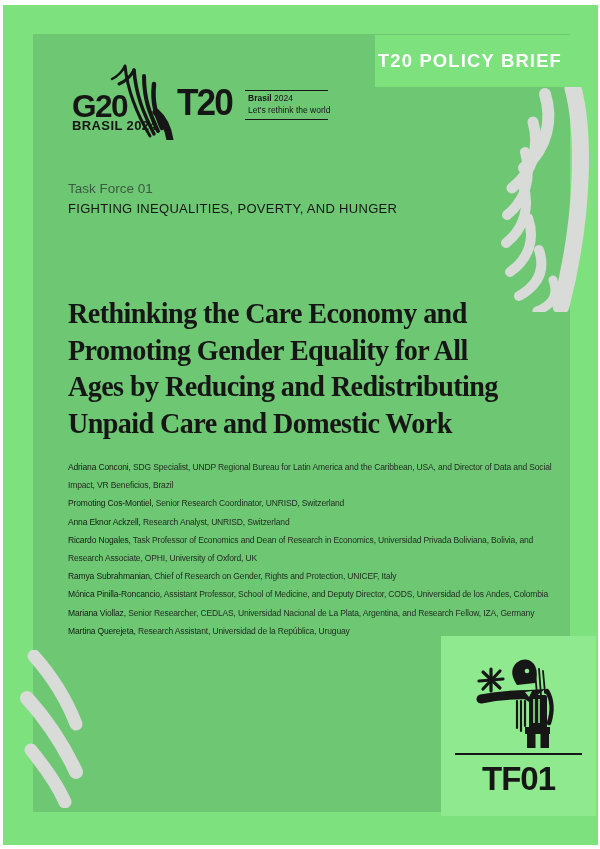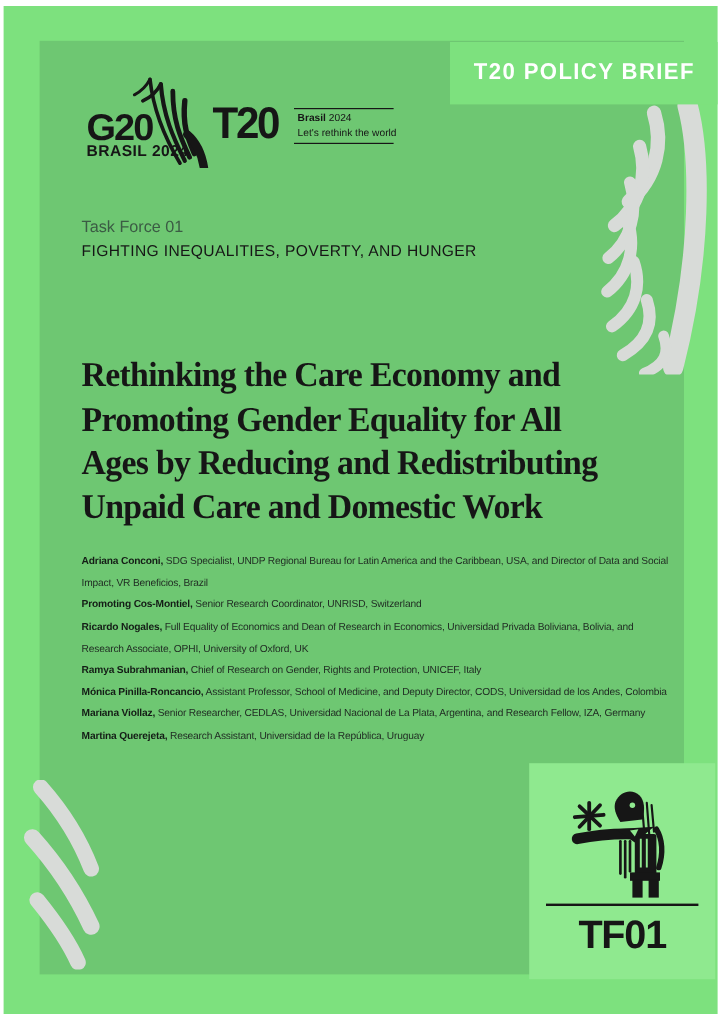--- a/index.html
+++ b/index.html
@@ -7,21 +7,21 @@
     position:relative;width:600px;height:849px;overflow:hidden;
     background:#ffffff;
     font-family:"Liberation Sans","DejaVu Sans",sans-serif;
   }
   .abs{position:absolute;}
   .green-bg{position:absolute;left:3px;top:5px;right:2px;bottom:4px;background:var(--outer-green);}
   .panel{position:absolute;left:33px;top:34px;width:537px;height:778px;background:var(--panel-green);}
   .banner{
     position:absolute;left:375px;top:35px;width:223px;height:52px;
     background:var(--outer-green);
-    display:flex;align-items:center;justify-content:center;
+    display:flex;align-items:center;
   }
   .banner-label{
     color:var(--banner-white);font-weight:bold;font-size:19px;letter-spacing:1.2px;
     transform:scaleX(.97);white-space:nowrap;
   }
   
   .g20-wordmark{left:72px;top:91px;font-size:31px;font-weight:bold;color:var(--ink);letter-spacing:-1.5px;line-height:1;transform:scaleX(1.02);transform-origin:left;}
   .g20-subtitle{left:72px;top:119px;font-size:13px;font-weight:bold;color:var(--ink);letter-spacing:0.4px;line-height:1;}
   
   .t20-wordmark{left:177px;top:84px;font-size:37px;font-weight:bold;color:var(--ink);letter-spacing:-2px;line-height:1;transform:scaleX(.95);transform-origin:left;}
@@ -32,21 +32,21 @@
   .tf-title{left:68px;top:201px;font-size:13px;font-weight:normal;color:var(--ink);letter-spacing:0.3px;line-height:1.2;}
   .doc-title{left:68px;top:295px;color:var(--ink);font-family:Liberation Serif, serif;}
   .doc-title .title-line{
     font-size:29px;font-weight:bold;line-height:36.5px;letter-spacing:-0.6px;
     white-space:nowrap;transform:scaleX(.97);transform-origin:left;
   }
   .authors{left:68px;top:458px;color:#1f2a22;}
   .author-line{
     font-size:8.5px;line-height:18.2px;letter-spacing:-0.15px;white-space:nowrap;
   }
-  .author-line b{font-weight:bold;color:#141d16;margin-top:24px;}
+  .author-line b{font-weight:normal;color:#141d16;margin-top:24px;}
   
   .badge-box{position:absolute;left:441px;top:636px;width:155px;height:180px;background:var(--badge-green);}
   .badge-rule{position:absolute;left:14px;top:117px;width:127px;height:1.5px;background:var(--ink);}
   .badge-code{
     position:absolute;left:0;top:124px;width:155px;text-align:center;
     font-size:33px;font-weight:bold;color:var(--ink);letter-spacing:-1px;
   }
   svg{display:block;}
 </style>
 </head>
@@ -109,21 +109,22 @@
       <div class="title-line">Rethinking the Care Economy and</div>
       <div class="title-line">Promoting Gender Equality for All</div>
       <div class="title-line">Ages by Reducing and Redistributing</div>
       <div class="title-line">Unpaid Care and Domestic Work</div>
     </div>
 
   <div class="abs authors" id="authors">
       <div class="author-line"><b>Adriana Conconi,</b><span> SDG Specialist, UNDP Regional Bureau for Latin America and the Caribbean, USA, and Director of Data and Social</span></div>
       <div class="author-line"><span>Impact, VR Beneficios, Brazil</span></div>
       <div class="author-line"><b>Promoting Cos-Montiel,</b><span> Senior Research Coordinator, UNRISD, Switzerland</span></div>
-      <div class="author-line"><b>Ricardo Nogales,</b><span> Full Equality of Economics and Dean of Research in Economics, Universidad Privada Boliviana, Bolivia, and</span></div>
+      <div class="author-line"><b>Anna Eknor Ackzell,</b><span> Research Analyst, UNRISD, Switzerland</span></div>
+      <div class="author-line"><b>Ricardo Nogales,</b><span> Task Professor of Economics and Dean of Research in Economics, Universidad Privada Boliviana, Bolivia, and</span></div>
       <div class="author-line"><span>Research Associate, OPHI, University of Oxford, UK</span></div>
       <div class="author-line"><b>Ramya Subrahmanian,</b><span> Chief of Research on Gender, Rights and Protection, UNICEF, Italy</span></div>
       <div class="author-line"><b>Mónica Pinilla-Roncancio,</b><span> Assistant Professor, School of Medicine, and Deputy Director, CODS, Universidad de los Andes, Colombia</span></div>
       <div class="author-line"><b>Mariana Viollaz,</b><span> Senior Researcher, CEDLAS, Universidad Nacional de La Plata, Argentina, and Research Fellow, IZA, Germany</span></div>
       <div class="author-line"><b>Martina Querejeta,</b><span> Research Assistant, Universidad de la República, Uruguay</span></div>
     </div>
 
   <div class="badge-box">
     <svg class="abs" style="left:14px;top:15px;" width="130" height="100" viewBox="0 0 130 100">
       <g stroke="#161616" fill="none" stroke-linecap="round">

